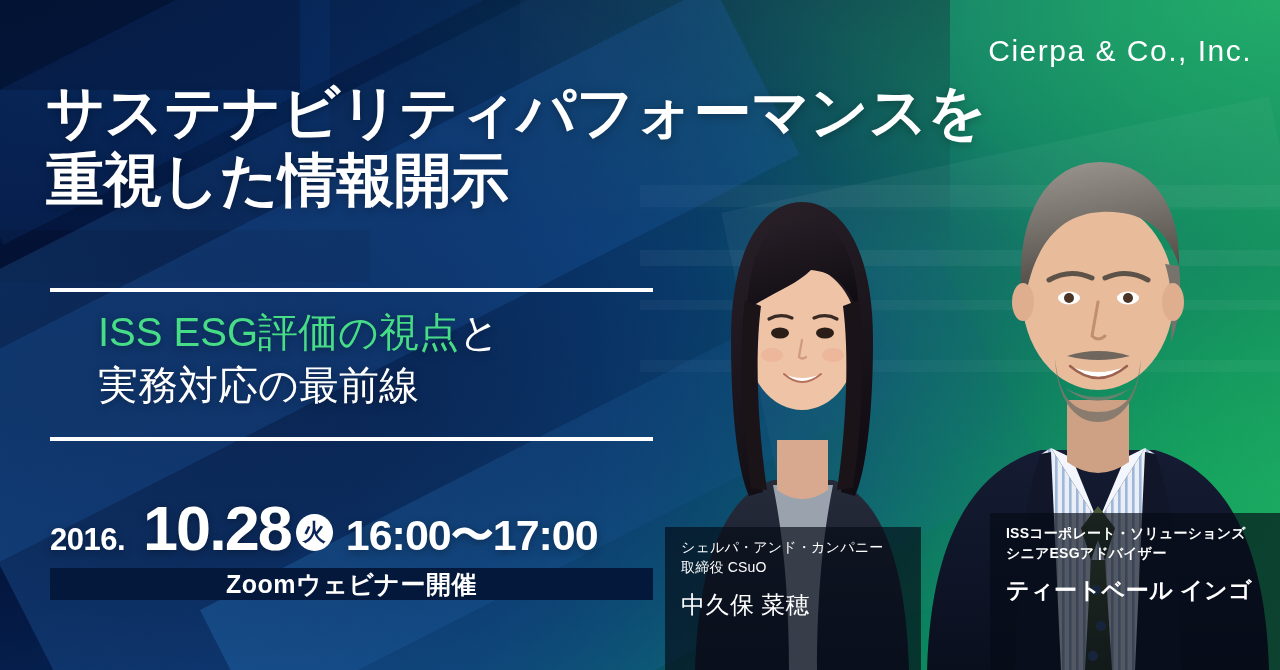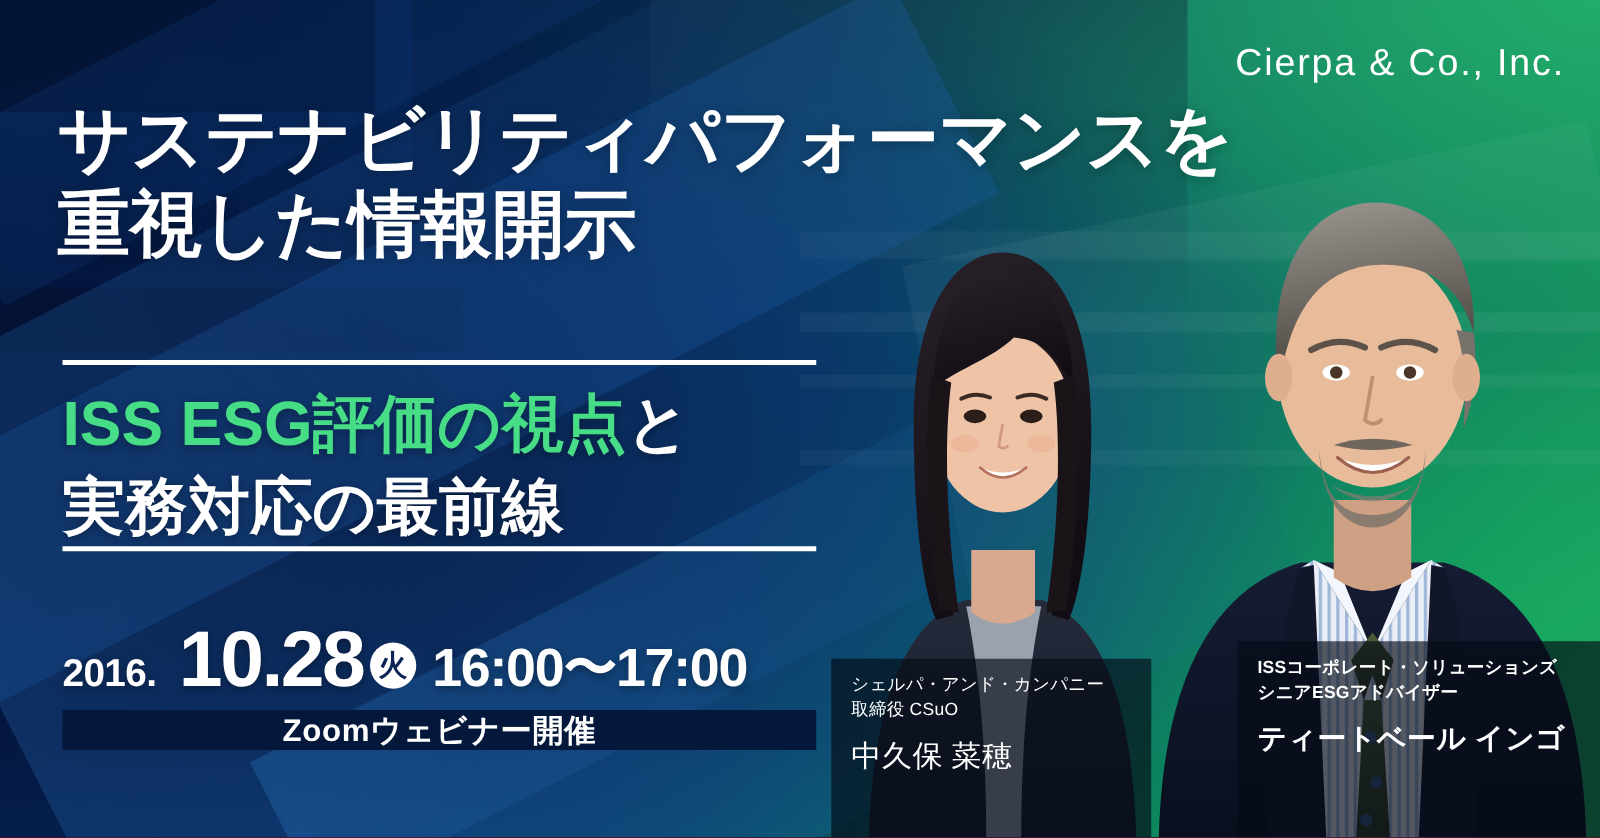--- a/index.html
+++ b/index.html
@@ -6,21 +6,21 @@
     margin: 0;
     padding: 0;
     background: #000;
   }
   #banner {
     position: relative;
     width: 1280px;
     height: 670px;
     overflow: hidden;
     font-family: "Liberation Sans", "DejaVu Sans", sans-serif;
-    background: #be185d;
+    background: #4c1d95;
   }
 
   
   .bg-base {
     position: absolute;
     inset: 0;
     background:
       linear-gradient(118deg,
         #020f2c 0%,
         #041a44 18%,
@@ -182,26 +182,27 @@
   .rule-top { top: 288px; }
   .rule-bottom { top: 437px; }
 
   .subtitle-block {
     position: absolute;
     left: 50px;
     top: 306px;
     width: 660px;
   }
   .sub-line {
-    font-size: 50px;
+    font-size: 40px;
     line-height: 1.32;
-    font-weight: 700;
+    font-weight: 400;
     color: #ffffff;
     white-space: nowrap;
     text-shadow: 0 2px 8px rgba(0,0,0,0.35);
+    margin-left: 48px;
   }
   .sub-accent { color: #46dd86; }
 
   .date-row {
     position: absolute;
     left: 50px;
     top: 492px;
     display: flex;
     align-items: baseline;
     color: #ffffff;

